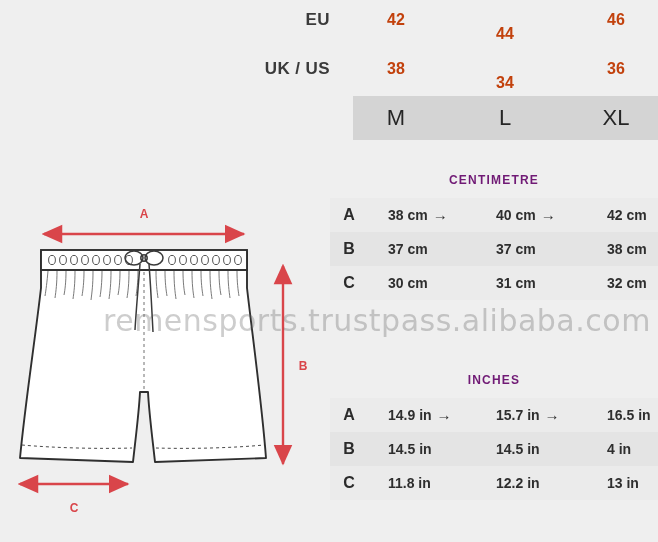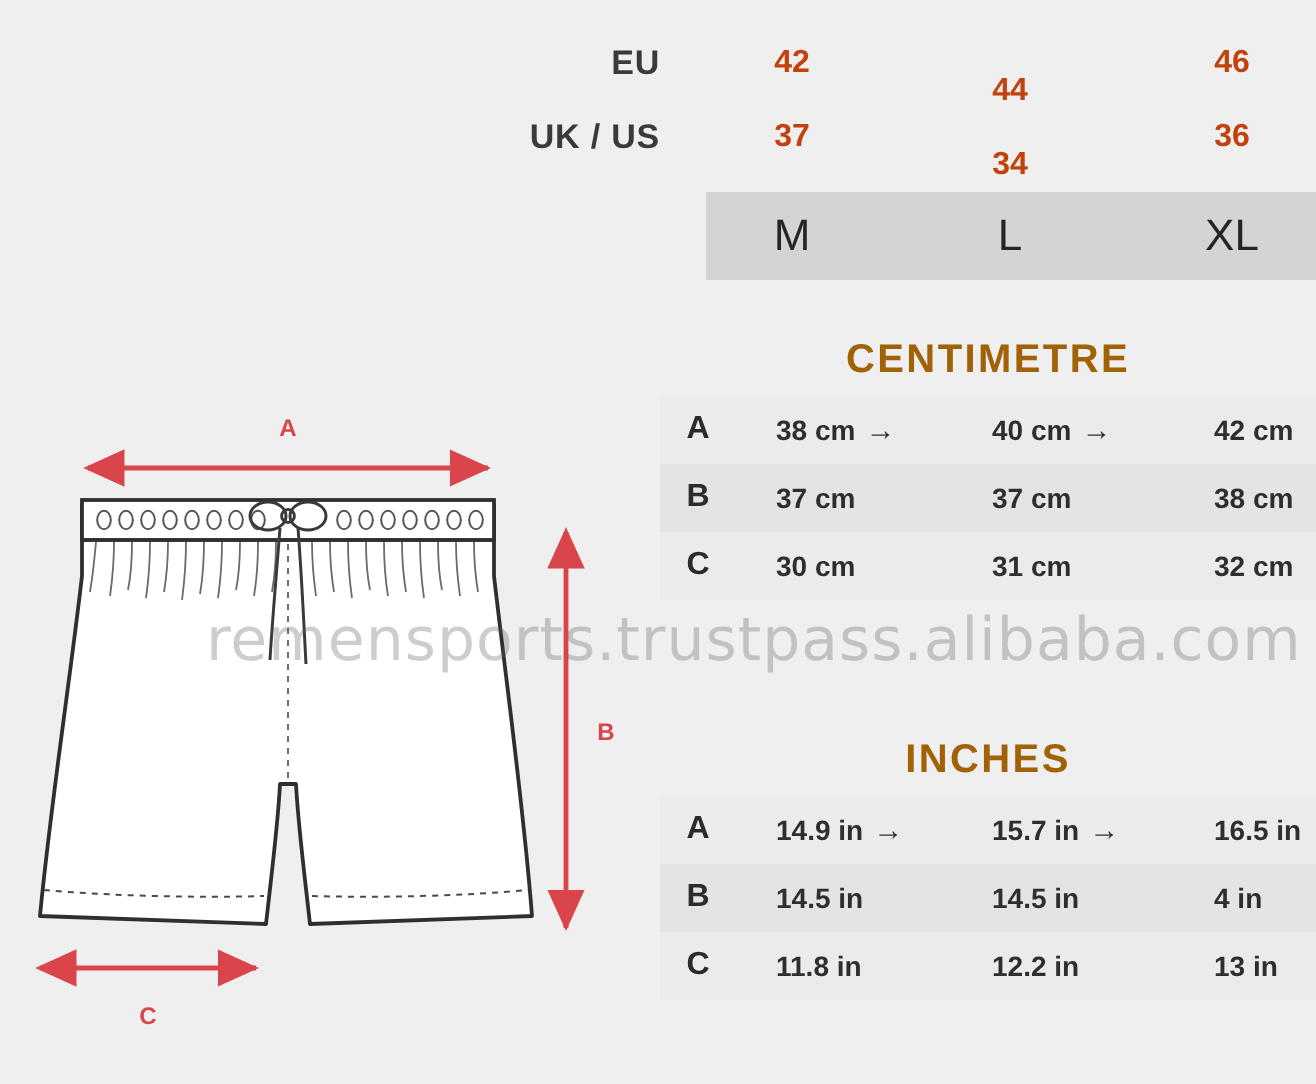--- a/index.html
+++ b/index.html
@@ -34,21 +34,21 @@
   .sizebar .val{
     position:absolute;top:0;width:90px;height:44px;line-height:44px;
     text-align:center;font-size:22px;color:#252525;
   }
   .sizebar .b0{left:-2px;} .sizebar .b1{left:107px;} .sizebar .b2{left:218px;}
 
   
   .tbl{position:absolute;left:330px;width:328px;}
   .tbl .cap{
     height:35px;line-height:35px;text-align:center;
-    font-size:20px;font-weight:bold;letter-spacing:1.2px;color:#a16207;
+    font-size:12px;font-weight:bold;letter-spacing:1.2px;color:#701a75;
   }
   .trow{position:relative;height:34px;}
   .trow.odd{background:#ebebeb;}
   .trow.even{background:#e4e4e4;}
   .trow .rl{
     position:absolute;left:8px;top:0;width:22px;height:34px;
     line-height:34px;text-align:center;
     font-size:16px;font-weight:bold;color:#2b2b2b;
   }
   .trow .cell{
@@ -73,30 +73,30 @@
     font-size:30px;color:rgba(90,90,90,.30);
     white-space:nowrap;letter-spacing:.5px;
     font-family:"DejaVu Sans", sans-serif;
   }
 </style>
 </head>
 <body>
 
 <div class="stage">
 
-  <div class="sizerow" style="top:12px;">
+  <div class="sizerow" style="top:0px;">
     <div class="lbl">EU</div>
     <div class="val c0">42</div>
     <div class="val c1">44</div>
     <div class="val c2">46</div>
   </div>
 
   <div class="sizerow" style="top:49px;">
     <div class="lbl">UK / US</div>
-    <div class="val c0">37</div>
+    <div class="val c0">38</div>
     <div class="val c1">34</div>
     <div class="val c2">36</div>
   </div>
 
   <div class="sizebar">
     <div class="val b0">M</div>
     <div class="val b1">L</div>
     <div class="val b2">XL</div>
   </div>
 

